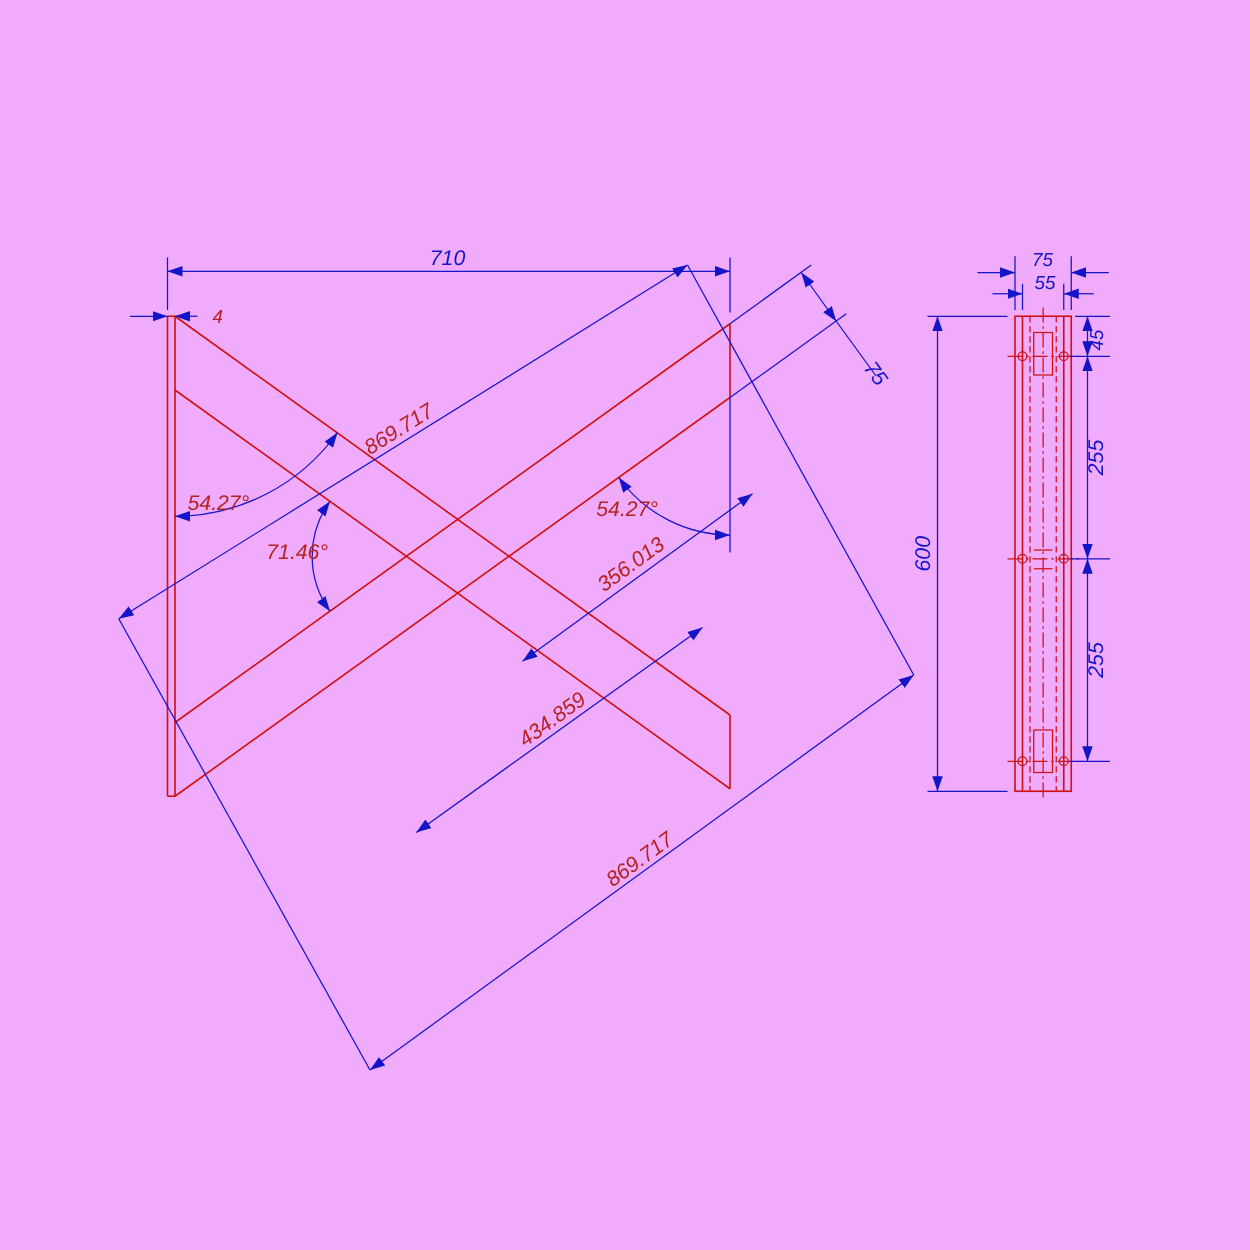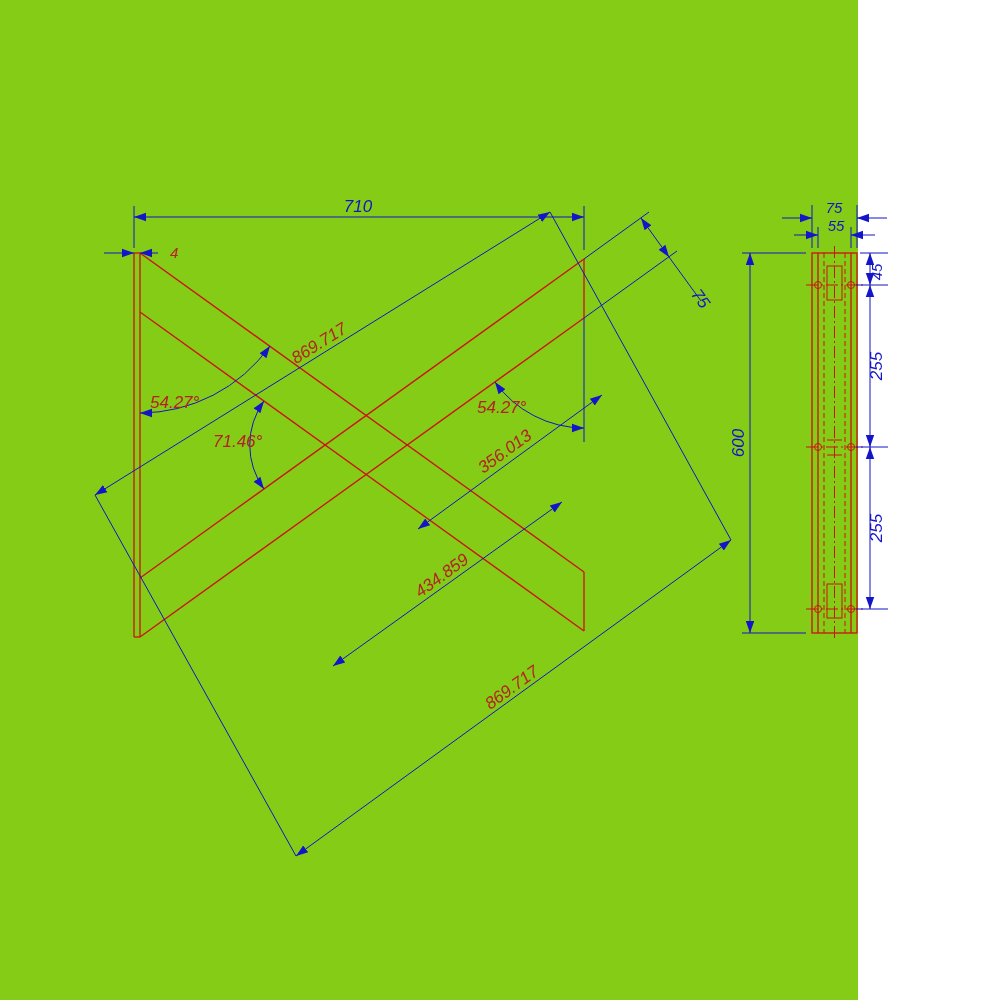--- a/index.html
+++ b/index.html
@@ -5,23 +5,23 @@
   html, body {
     margin: 0;
     padding: 0;
     background: #ffffff;
     width: 1000px;
     height: 1000px;
     overflow: hidden;
   }
   .canvas-wrap {
     position: relative;
-    width: 858px;
+    width: 1000px;
     height: 1000px;
-    background: #84cc16;
+    background: #f0abfc;
   }
   svg { display: block; }
   .b { stroke: #1414c8; stroke-width: 1; fill: none; }
   .r { stroke: #cd1212; stroke-width: 1.3; fill: none; }
   .rthin { stroke: #cd1212; stroke-width: 1; fill: none; }
   .dash { stroke-dasharray: 5,3; }
   .dashdot { stroke-dasharray: 12,3,2,3; }
   .dim {
     font-family: "Liberation Sans", sans-serif;
     font-style: italic;

